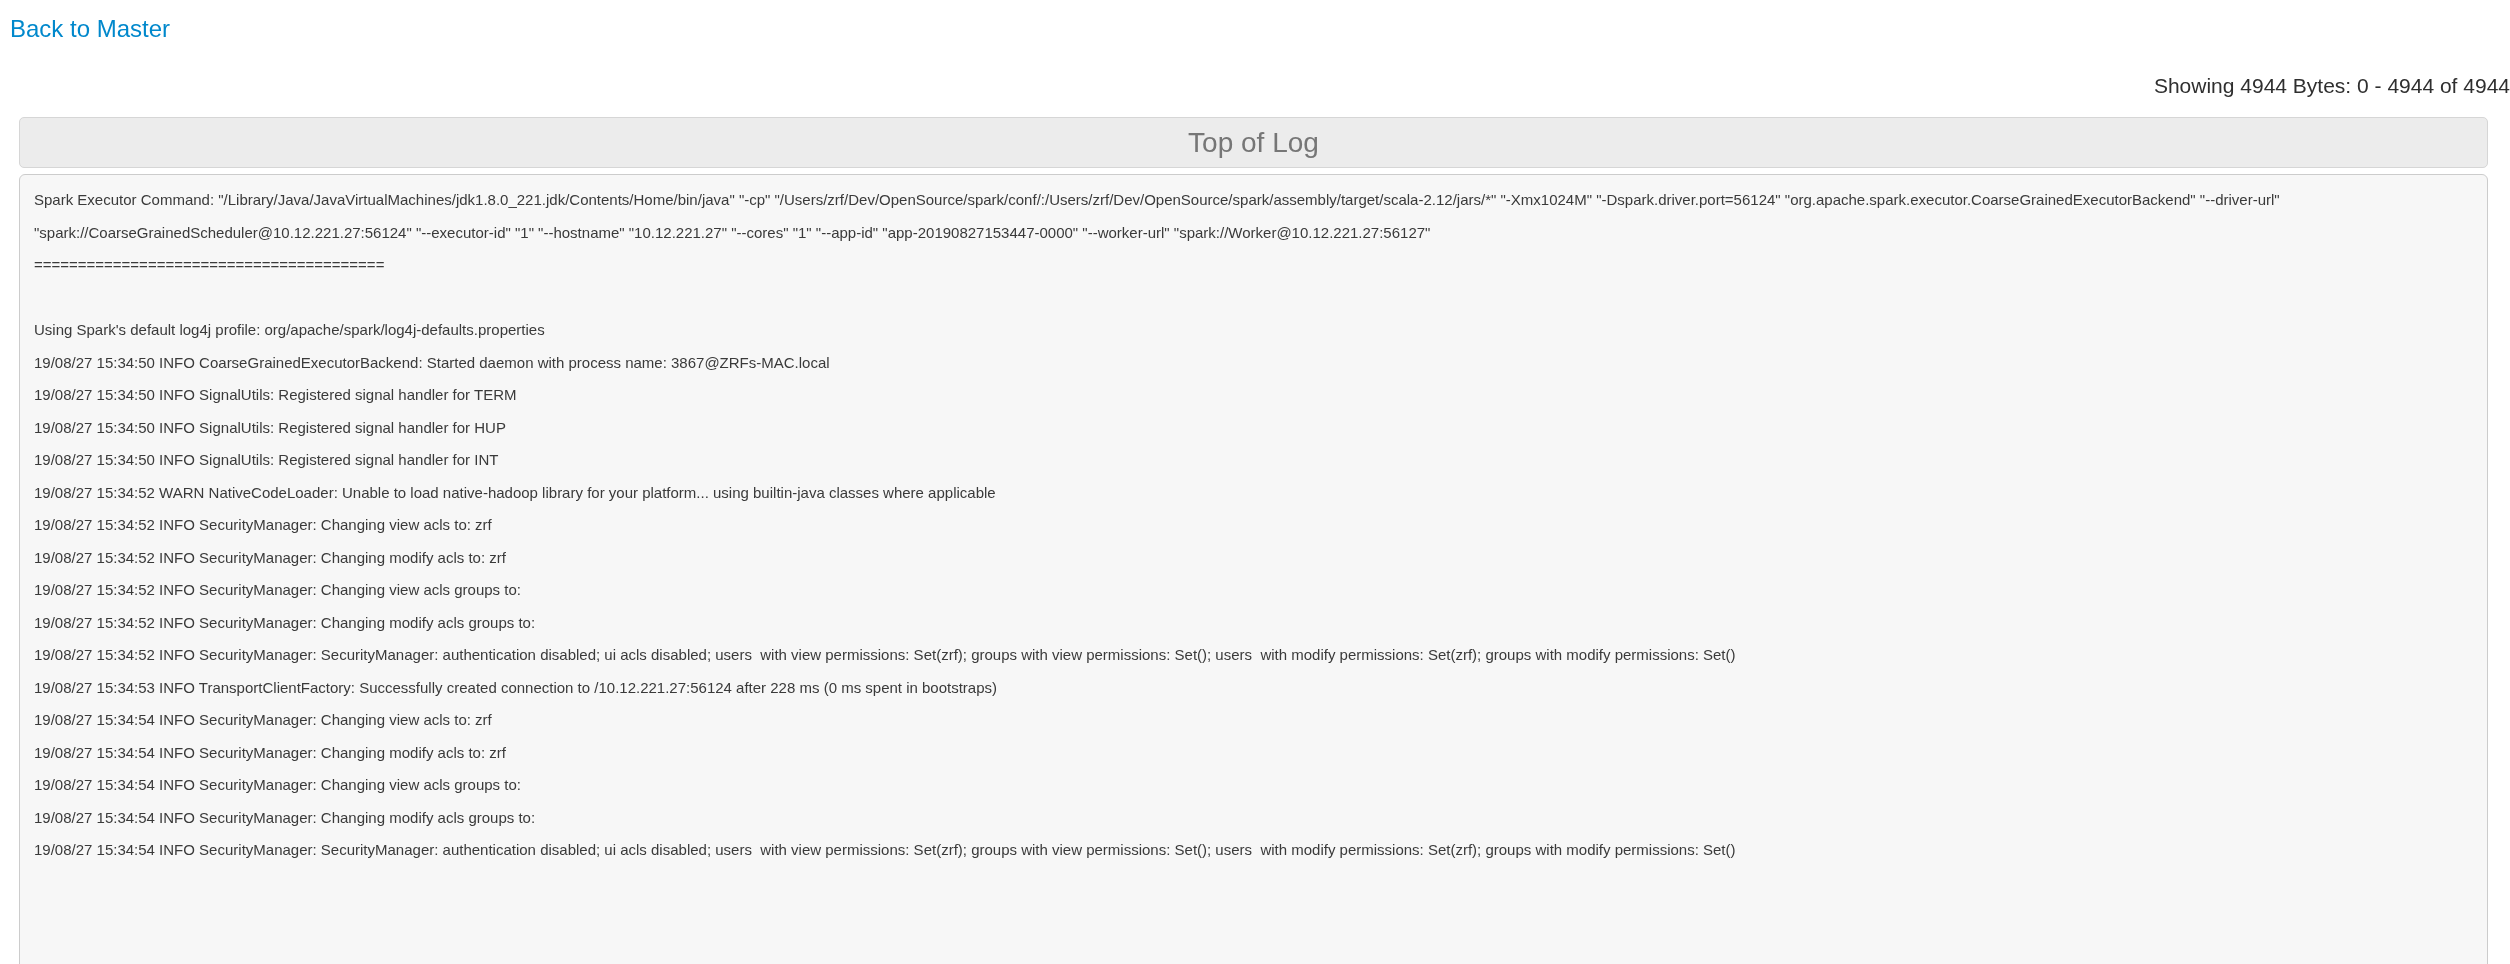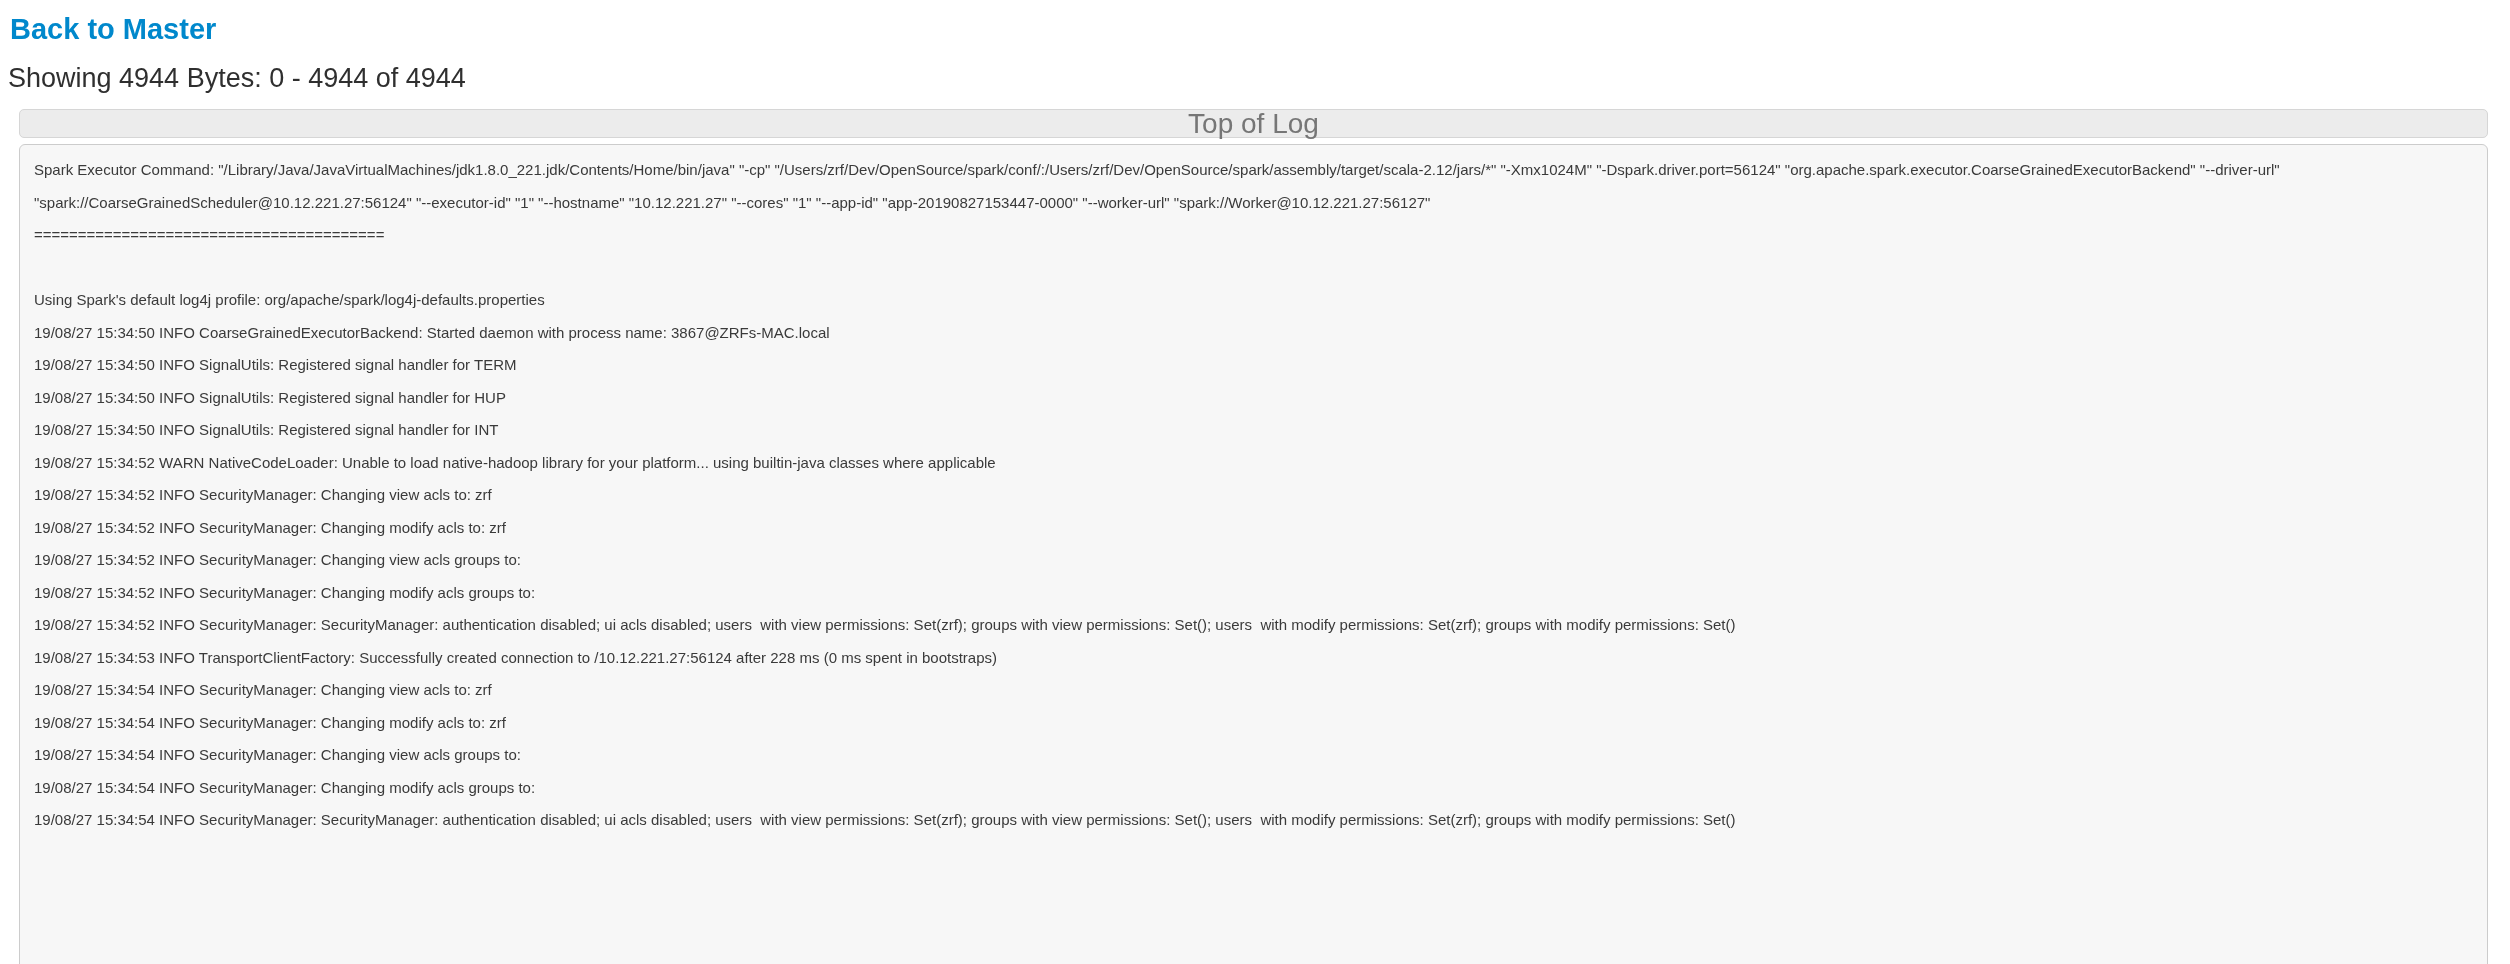--- a/index.html
+++ b/index.html
@@ -7,34 +7,35 @@
     width: 2510px;
     height: 964px;
     overflow: hidden;
     background: #ffffff;
     font-family: "Liberation Sans", sans-serif;
     color: var(--page_text, #2f2f2f);
   }
   .back-row { margin: 12px 0 0 10px; }
   .back-link {
     color: var(--link, #0088cc);
-    font-size: 29px;
+    font-size: 24px;
     line-height: 34px;
-    font-weight: 700;
+    font-weight: 400;
     text-decoration: none;
     cursor: pointer;
   }
   .byte-range {
-    margin: 16px 0 0 8px;
-    font-size: 27px;
+    margin: 24px 0 0 8px;
+    font-size: 21px;
     line-height: 32px;
+    text-align: right;
   }
   .log-top-header {
     margin: 15px 22px 0 19px;
-    height: 29px;
+    height: 51px;
     background: var(--bar_bg, #ececec);
     border: 1px solid var(--bar_border, #d6d6d6);
     border-radius: 5px;
     display: flex;
     align-items: center;
     justify-content: center;
     box-sizing: border-box;
   }
   .log-top-header span {
     color: var(--bar_text, #767676);

